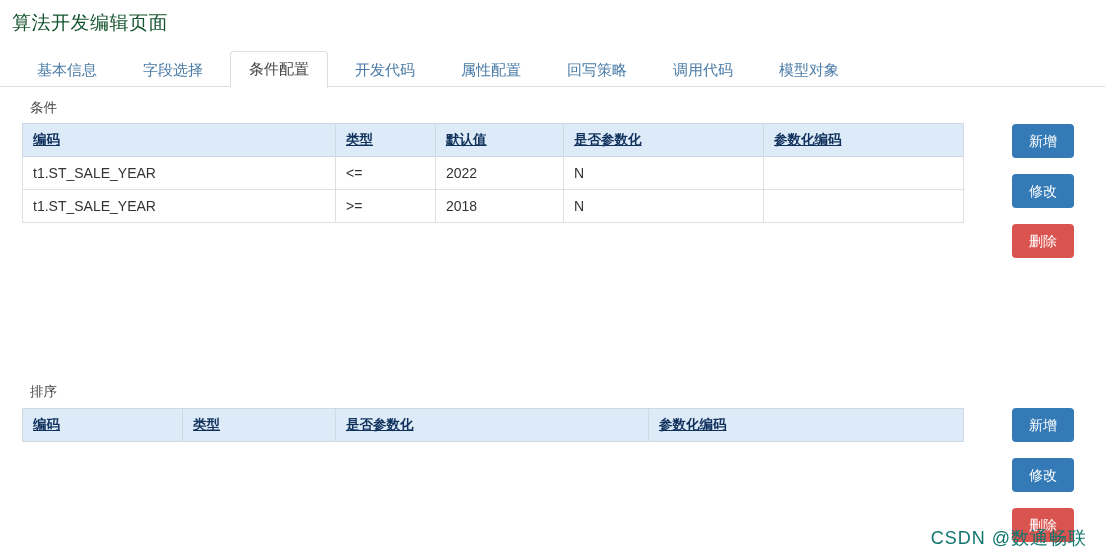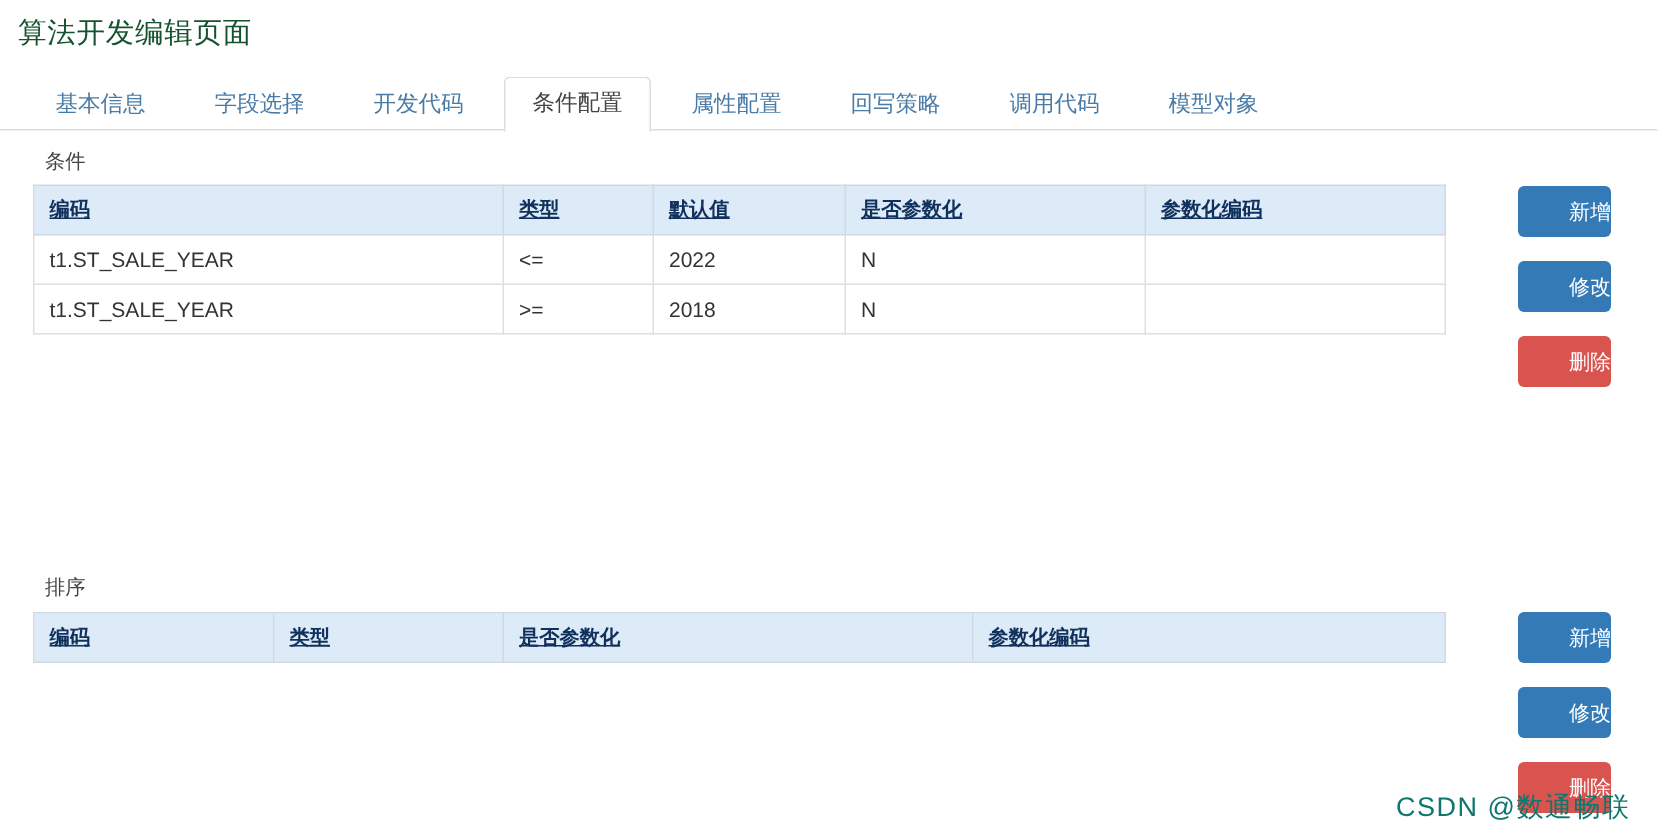--- a/index.html
+++ b/index.html
@@ -112,21 +112,21 @@
     width: 62px;
     height: 34px;
     border-radius: 4px;
     border: none;
     color: #ffffff;
     font-size: 14px;
     font-family: "Liberation Sans", "DejaVu Sans", sans-serif;
     cursor: pointer;
     padding: 0;
     line-height: 34px;
-    text-align: right;
+    text-align: center;
   }
   .btn-primary { background: #337ab7; }
   .btn-danger  { background: #d9534f; }
 
   
   .watermark {
     position: absolute;
     right: 18px;
     bottom: 8px;
     font-size: 18px;
@@ -139,22 +139,22 @@
 </style>
 </head>
 <body>
 
 <div class="page-title">算法开发编辑页面</div>
 
 <div class="tabbar">
   <div class="tabs">
     <div class="tab">基本信息</div>
     <div class="tab">字段选择</div>
+    <div class="tab active">条件配置</div>
     <div class="tab">开发代码</div>
-    <div class="tab active">条件配置</div>
     <div class="tab">属性配置</div>
     <div class="tab">回写策略</div>
     <div class="tab">调用代码</div>
     <div class="tab">模型对象</div>
   </div>
 </div>
 
 <div class="section-label" style="left:30px; top:99px;">条件</div>
 
 <table class="data-table" style="left:22px; top:123px; width:941px;">

